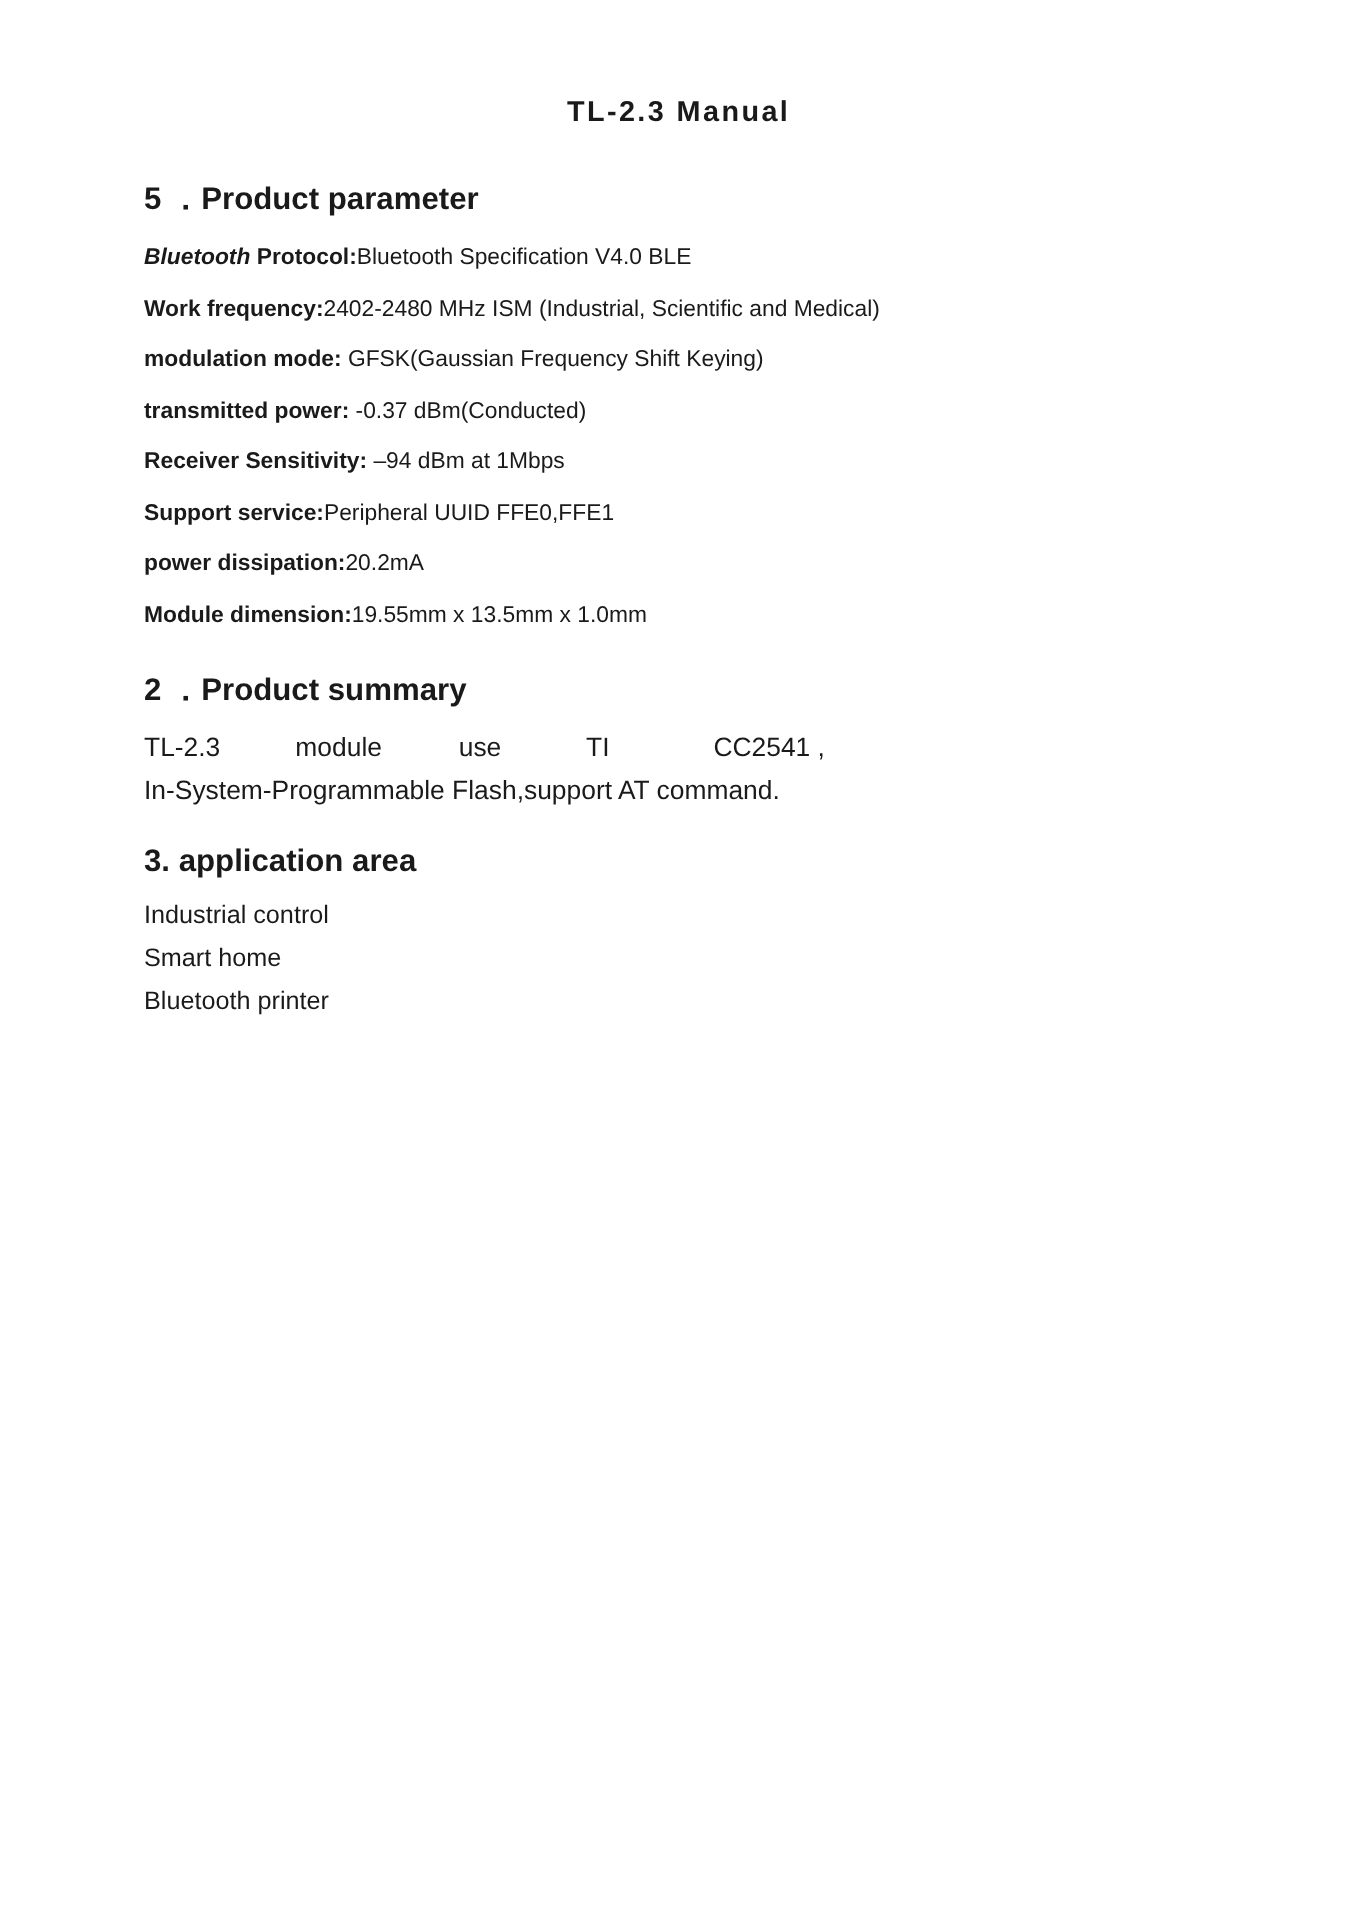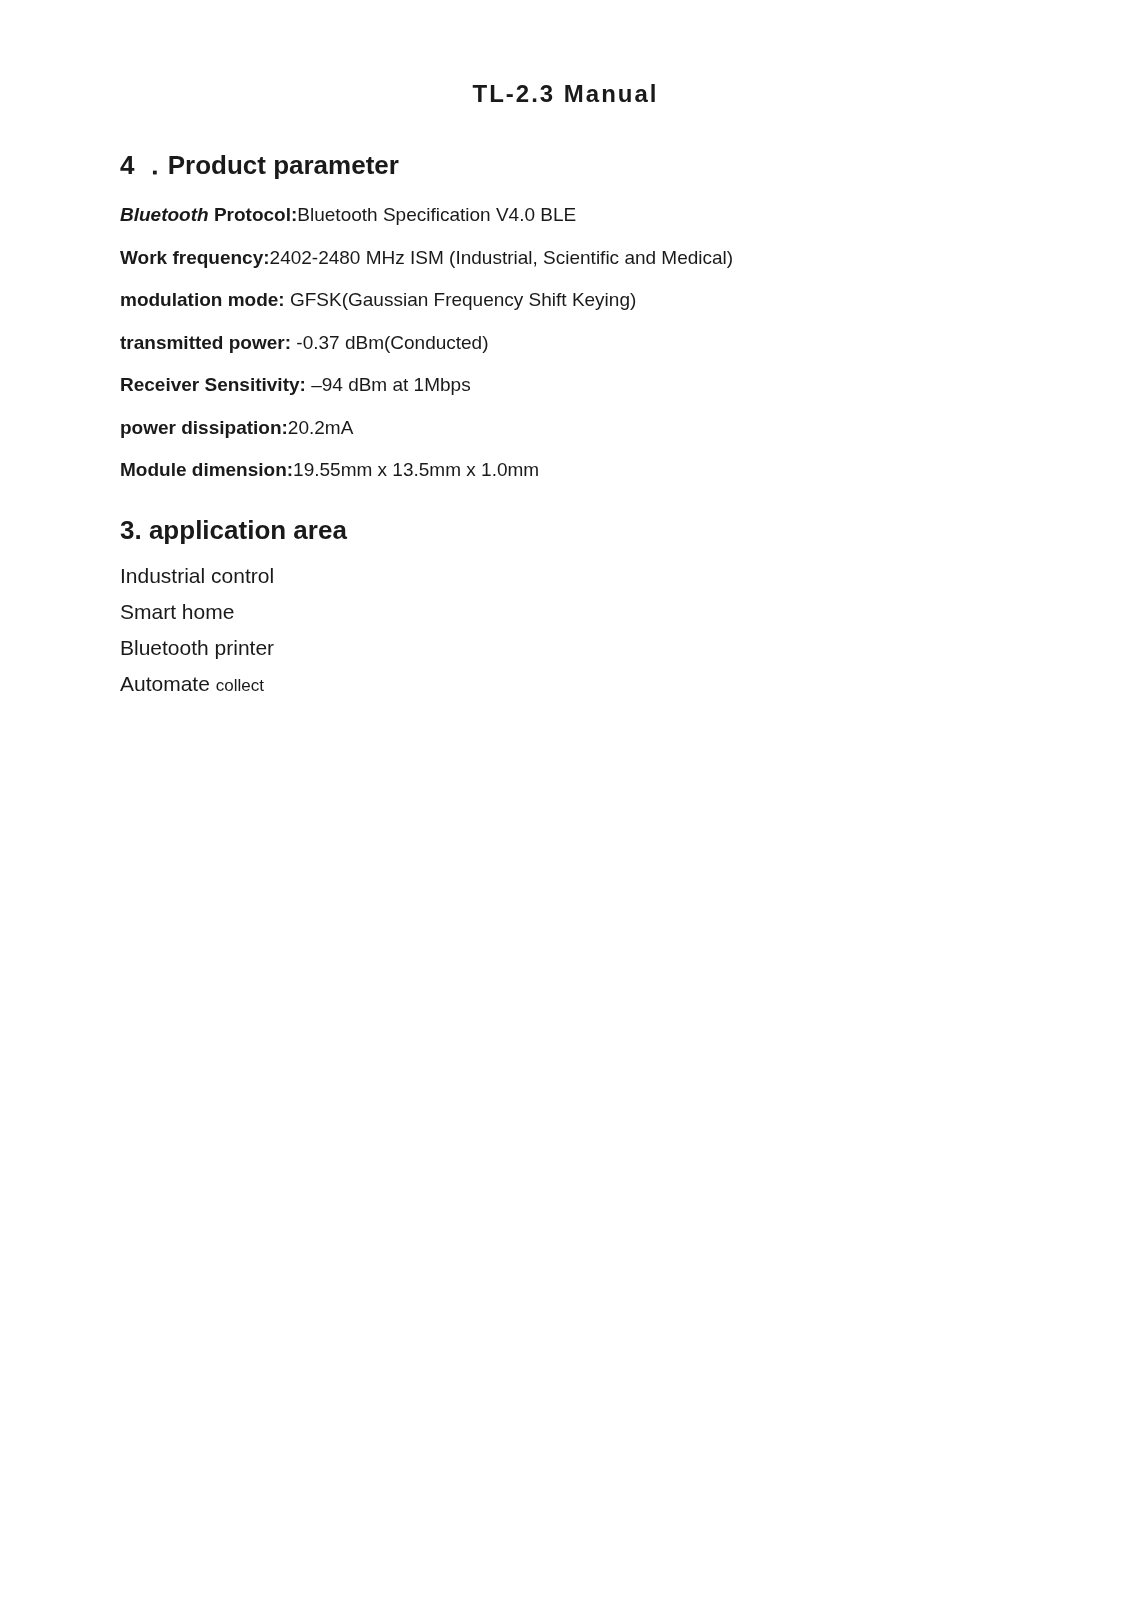--- a/index.html
+++ b/index.html
@@ -77,21 +77,21 @@
     }
   </style>
 </head>
 <body>
 
 <div>
 
   <h1 class="page-title">TL-2.3   Manual</h1>
 
   <div>
-    <h2 class="section-heading">4 ．Product parameter</h2>
+    <h2 class="section-heading">5 ．Product parameter</h2>
 
     <p class="param-line">
       <span class="italic-bold">Bluetooth</span><span class="bold">  Protocol:</span><span>Bluetooth   Specification   V4.0 BLE</span>
     </p>
 
     <p class="param-line">
       <span class="bold">Work frequency:</span><span>2402-2480 MHz ISM (Industrial, Scientific and Medical)</span>
     </p>
 
 
@@ -100,38 +100,51 @@
     </p>
 
     <p class="param-line">
       <span class="bold"> transmitted power:</span><span> -0.37 dBm(Conducted)</span>
     </p>
 
     <p class="param-line">
       <span class="bold">Receiver Sensitivity:</span><span> –94 dBm at 1Mbps</span>
     </p>
 
+    <p class="param-line">
+      <span class="bold">Support   service:</span><span>Peripheral   UUID   FFE0,FFE1</span>
+    </p>
 
     <p class="param-line">
       <span class="bold">power dissipation:</span><span>20.2mA</span>
     </p>
 
 
 
     <p class="param-line">
       <span class="bold">Module dimension:</span><span>19.55mm x 13.5mm x 1.0mm</span>
     </p>
   </div>
 
+  <div>
+    <h2 class="section-heading">2 ．Product   summary</h2>
+
+    <p class="summary-line">
+      <span style="display:inline-block; min-width:120px;">TL-2.3</span>
+      <span style="display:inline-block; min-width:130px;">module</span>
+      <span style="display:inline-block; min-width:100px;">use</span>
+      <span style="display:inline-block; min-width:100px;">TI</span>
+      <span style="display:inline-block; min-width:80px;">CC2541</span>
+      <span>,</span>
+    </p>
+
+    <p class="summary-line">In-System-Programmable Flash,support  AT command.</p>
+  </div>
 
   <div>
     <h2 class="section-heading">3.  application area</h2>
 
     <p class="apparea-line">Industrial   control</p>
     <p class="apparea-line">Smart  home</p>
     <p class="apparea-line">Bluetooth   printer</p>
-    <p class="automate-collect">
-      <span class="automate">Automate</span>
-      <span class="collect"> collect</span>
-    </p>
   </div>
 
 </div>
 
 </body></html>

